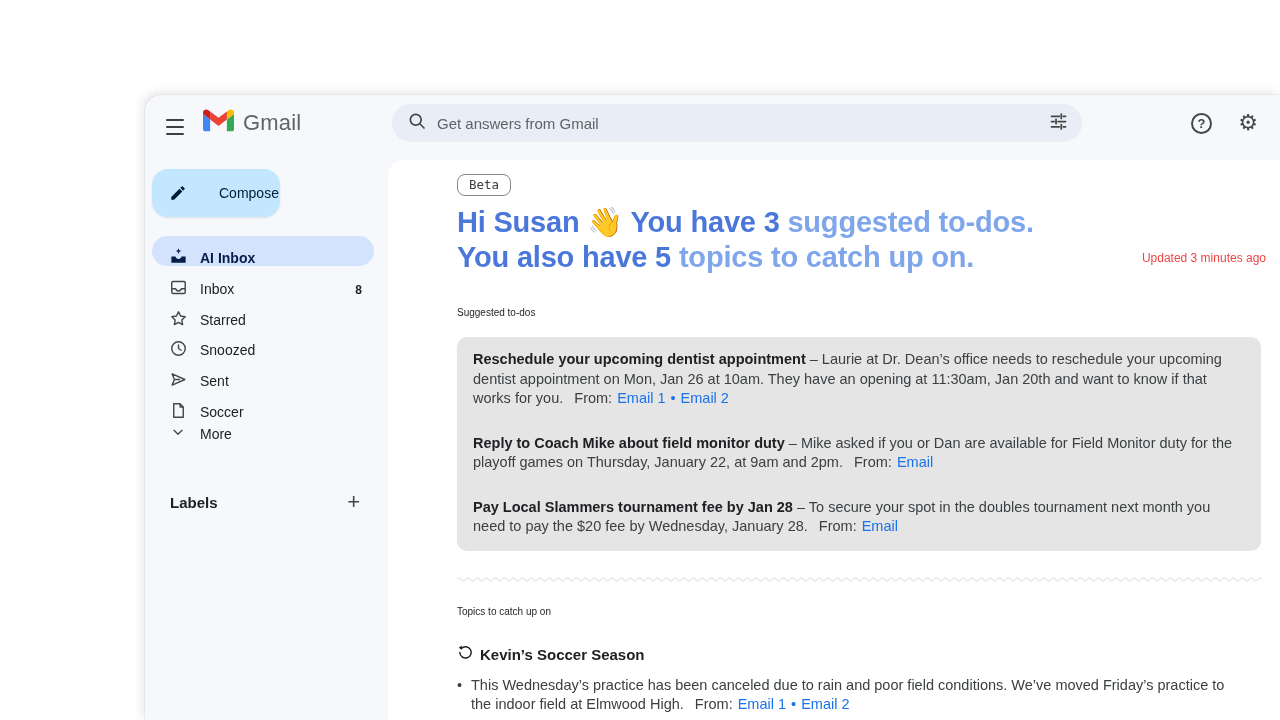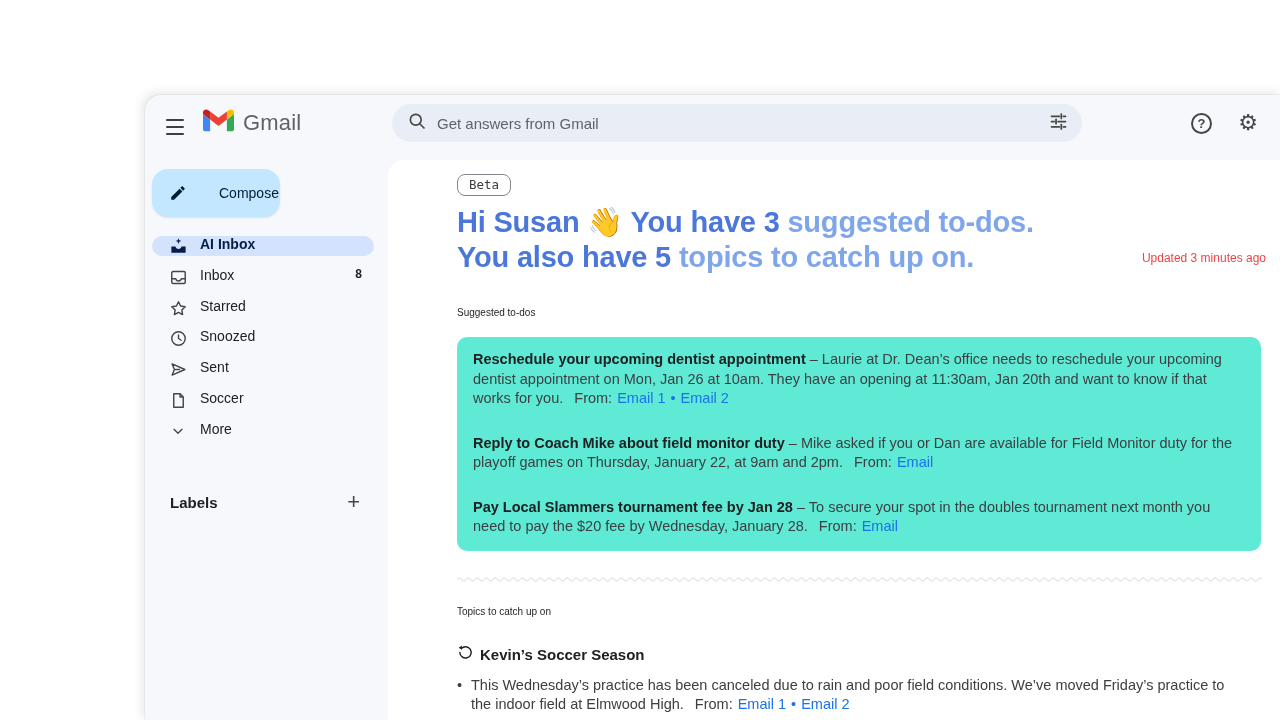--- a/index.html
+++ b/index.html
@@ -32,22 +32,22 @@
              font-size:13px; font-weight:700; color:#444746; top:18px; }
   .gear-ic { left:1091px; font-size:22px; color:#444746; }
 
   
   .sidebar { position:absolute; left:0; top:65px; width:243px; bottom:0; }
   .compose { position:absolute; left:7px; top:9px; width:128px; height:48px;
              background:#C2E7FF; border-radius:16px; display:flex; align-items:center;
              cursor:pointer; box-shadow:0 1px 2px rgba(60,64,67,.12);gap:19px; }
   .compose svg { margin-left:17px; }
   .compose span { margin-left:13px; font-size:14px; font-weight:500; color:#001D35; }
-  .nav-row { position:absolute; left:7px; width:222px; height:20px; border-radius:15px;
-             display:flex; align-items:flex-start; cursor:pointer; font-size:14px; color:#202124; }
+  .nav-row { position:absolute; left:7px; width:222px; height:30px; border-radius:15px;
+             display:flex; align-items:flex-end; cursor:pointer; font-size:14px; color:#202124; }
   .nav-row .ic { width:20px; height:20px; margin-left:16px; display:flex;
                  align-items:center; justify-content:center; flex:0 0 auto; }
   .nav-row .lbl { margin-left:12px; }
   .nav-row .cnt { margin-left:auto; margin-right:12px; font-size:12px; font-weight:700; color:#202124; }
   .nav-row.sel { background:#D3E3FD; }
   .nav-row.sel .lbl { font-weight:700; color:#041E49; }
   .labels-row { position:absolute; left:7px; top:327px; width:222px; height:30px;
                 display:flex; align-items:center;text-align:center; }
   .labels-row .lbl { margin-left:18px; font-size:15px; font-weight:700; color:#202124; }
   .labels-row .plus { margin-left:auto; margin-right:14px; font-size:22px; font-weight:400;
@@ -59,21 +59,21 @@
   .beta { display:inline-block; border:1.5px solid #80868B; border-radius:8px;
           padding:2px 11px 3px; font-family:"DejaVu Sans Mono", monospace;
           font-size:12.5px; color:#3C4043; }
   .greet { margin-top:9px; font-size:29px; font-weight:700; line-height:35px;
            letter-spacing:-.2px; }
   .greet .d { color:#4A77D9; }
   .greet .l { color:#7FA6EB; }
   .updated { position:absolute; right:14px; top:91px; font-size:12px; font-weight:400;
              color:#ef4444; }
   .sec-label { margin-top:32px; font-size:10px; color:#1F1F1F; }
-  .todo-card { margin-top:19px; width:804px; background:#5eead4; border-radius:10px;
+  .todo-card { margin-top:19px; width:804px; background:#e5e5e5; border-radius:10px;
                padding:13px 16px 14px; }
   .todo { font-size:14.5px; line-height:19.5px; color:#3C4043; }
   .todo + .todo { margin-top:25px; }
   .todo b { color:#202124; font-weight:700; }
   .from { margin-left:7px; }
   .elink { color:#1A73E8; font-weight:500; text-decoration:none; margin-left:5px; cursor:pointer; }
   .lsep  { color:#1A73E8; margin-left:5px; }
   .wavy { margin-top:24px; width:805px; height:7px; }
   .topic-head { margin-top:27px; display:flex; align-items:center; gap:6px; }
   .topic-head .t { font-size:15px; font-weight:700; color:#202124; }
@@ -196,21 +196,21 @@
     <div class="nav-row" style="top:230px">
       <span class="ic">
         <svg width="19" height="19" viewBox="0 0 24 24" fill="none" stroke="#444746" stroke-width="1.8" stroke-linejoin="round">
           <path d="M6 3.5h8l4 4v13H6z"></path>
             <path d="M14 3.5v4h4"></path>
         </svg>
       </span>
       <span class="lbl">Soccer</span>
     </div>
 
-    <div class="nav-row" style="top:261px">
+    <div class="nav-row" style="top:252px">
       <span class="ic">
         <svg width="16" height="16" viewBox="0 0 24 24" fill="none" stroke="#444746" stroke-width="2" stroke-linecap="round" stroke-linejoin="round">
           <polyline points="6,9.5 12,15.5 18,9.5"></polyline>
         </svg>
       </span>
       <span class="lbl">More</span>
     </div>
 
     <div class="labels-row">
       <span class="lbl">Labels</span>

